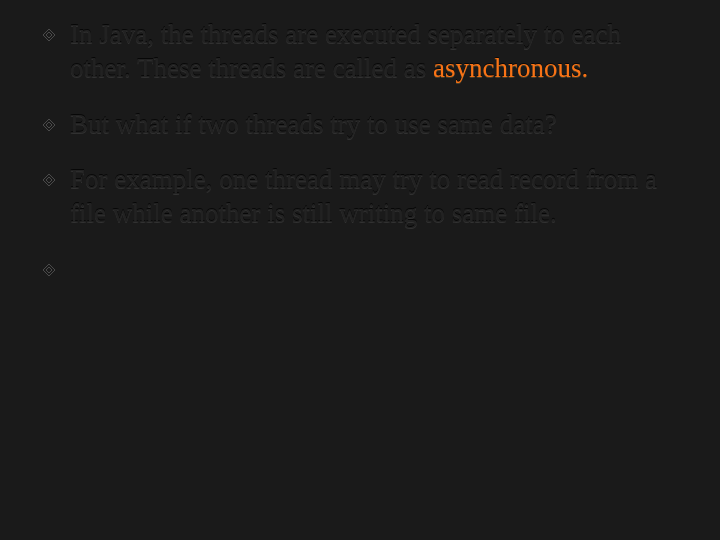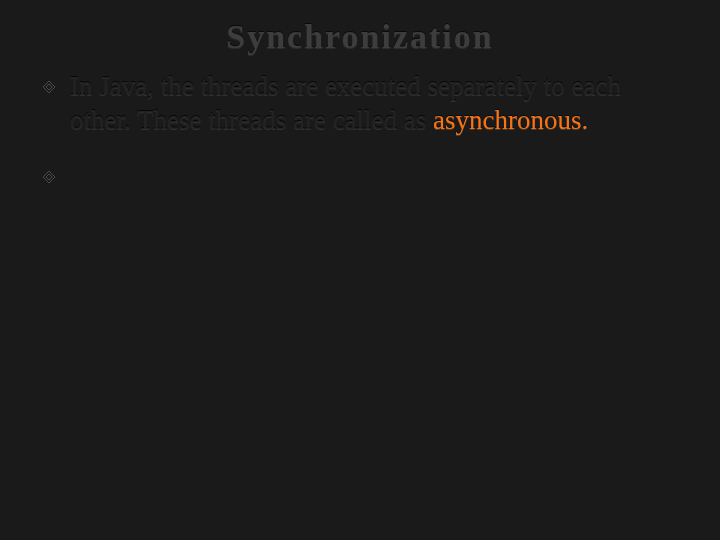--- a/index.html
+++ b/index.html
@@ -56,36 +56,57 @@
   .emph {
     color: #f97316;
     text-shadow: 0 1px 0 rgba(210,180,90,0.25), 0 -1px 0 rgba(0,0,0,0.7);
     text-align: center;
   }
 </style>
 </head>
 <body>
 
 <div class="slide">
-  <div class="title">Synchronization</div>
   <ul class="bullets">
 
     <li>
       <span class="bullet-icon">
         <svg width="14" height="14" viewBox="0 0 14 14">
             <g fill="none" stroke="#4a4a4a" stroke-width="1">
               <path d="M7 1 L13 7 L7 13 L1 7 Z"></path>
               <path d="M7 4 L10 7 L7 10 L4 7 Z"></path>
             </g>
           </svg>
       </span>
       <span>In Java, the threads are executed separately to each other. These threads are called as </span><span class="emph">asynchronous.</span><span></span>
     </li>
 
+    <li>
+      <span class="bullet-icon">
+        <svg width="14" height="14" viewBox="0 0 14 14">
+            <g fill="none" stroke="#4a4a4a" stroke-width="1">
+              <path d="M7 1 L13 7 L7 13 L1 7 Z"></path>
+              <path d="M7 4 L10 7 L7 10 L4 7 Z"></path>
+            </g>
+          </svg>
+      </span>
+      <span>But what if two threads try to use same data?</span><span class="emph"></span><span></span>
+    </li>
 
+    <li>
+      <span class="bullet-icon">
+        <svg width="14" height="14" viewBox="0 0 14 14">
+            <g fill="none" stroke="#4a4a4a" stroke-width="1">
+              <path d="M7 1 L13 7 L7 13 L1 7 Z"></path>
+              <path d="M7 4 L10 7 L7 10 L4 7 Z"></path>
+            </g>
+          </svg>
+      </span>
+      <span>For example, one thread may try to read record from a file while another is still writing to same file.</span><span class="emph"></span><span></span>
+    </li>
 
     <li>
       <span class="bullet-icon">
         <svg width="14" height="14" viewBox="0 0 14 14">
             <g fill="none" stroke="#4a4a4a" stroke-width="1">
               <path d="M7 1 L13 7 L7 13 L1 7 Z"></path>
               <path d="M7 4 L10 7 L7 10 L4 7 Z"></path>
             </g>
           </svg>
       </span>

